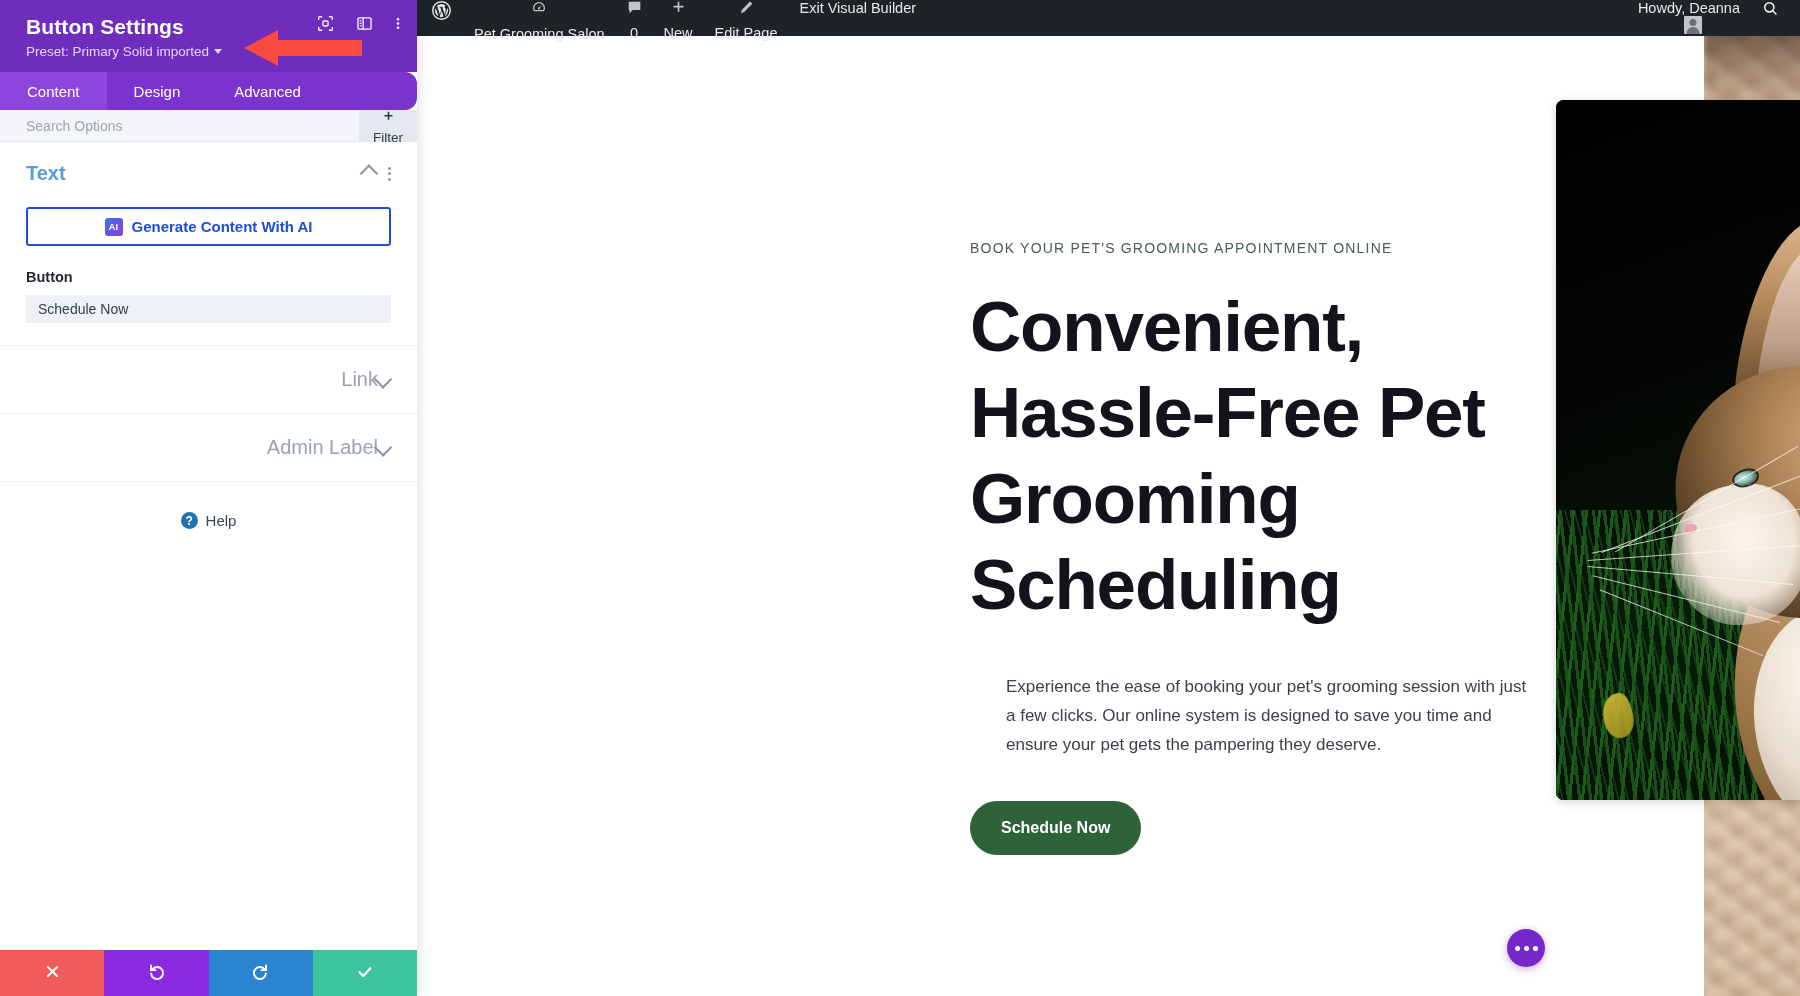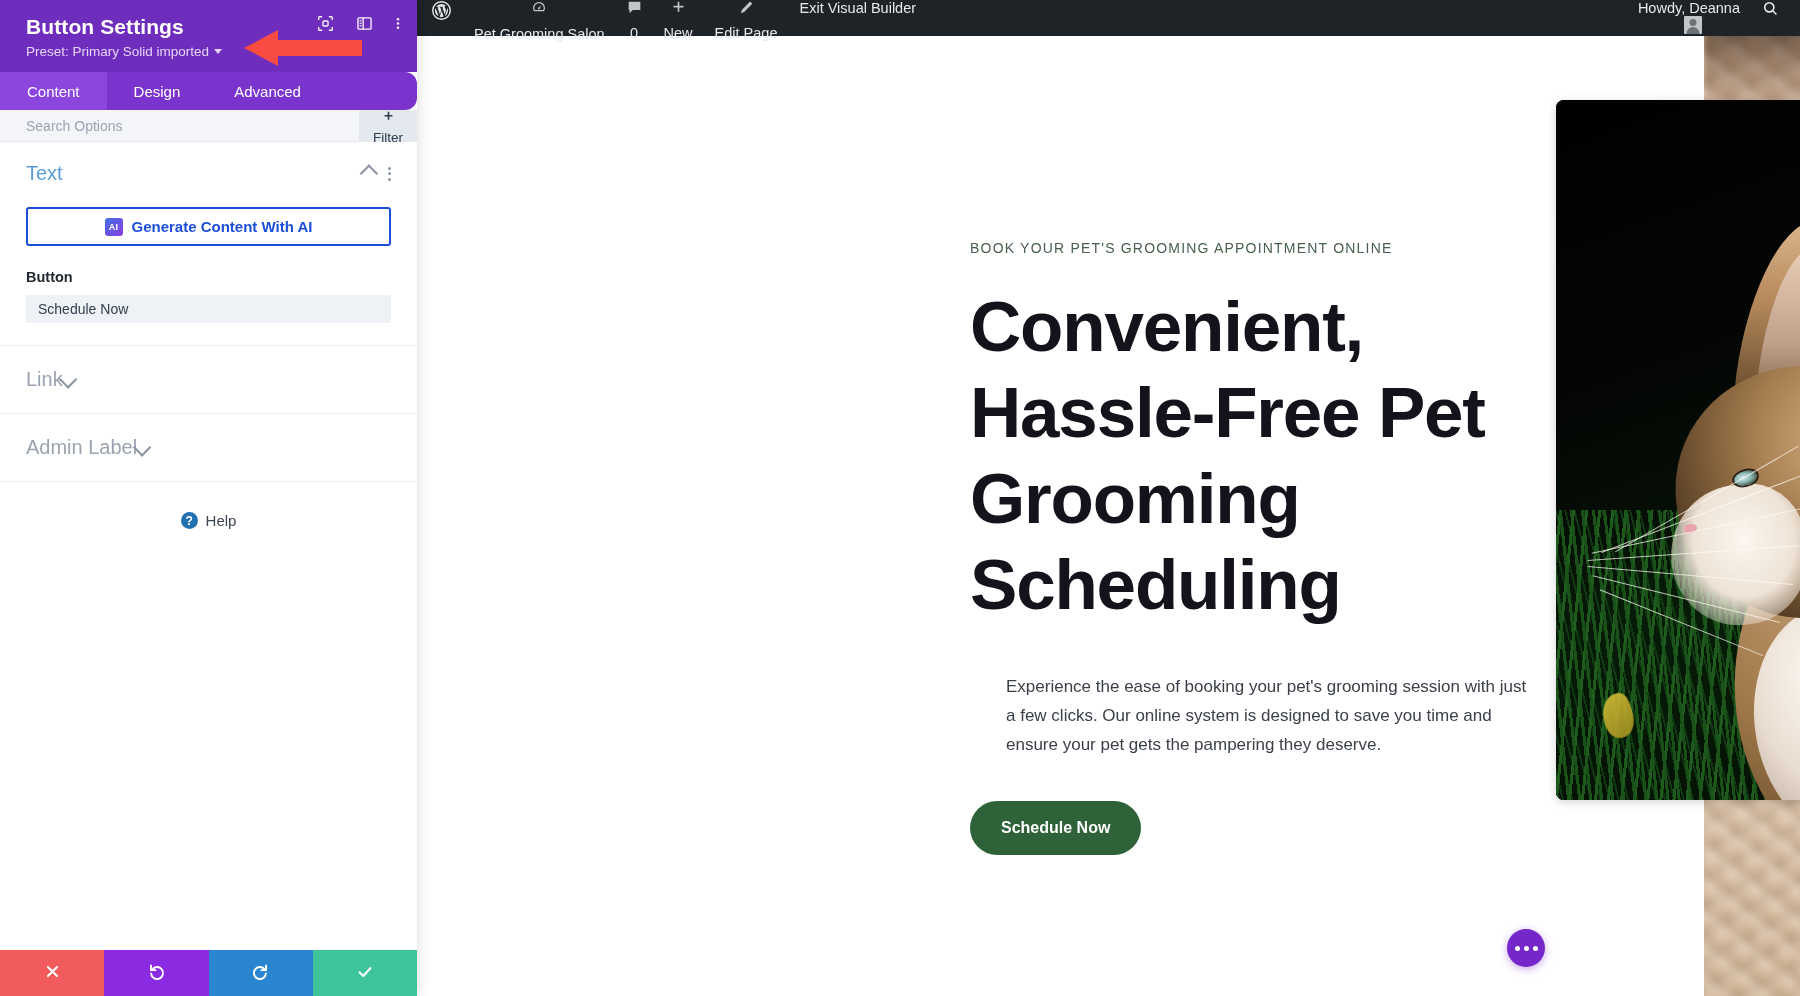--- a/index.html
+++ b/index.html
@@ -250,21 +250,21 @@
     background: #e4e9f0; color: #2b3a4a; font-size: 13.5px;
     padding: 0 14px; cursor: pointer; border: none;
     font-family: "Liberation Sans", sans-serif;
     flex-direction: column;
   }
 
   .panel-body { flex: 1; overflow: auto; background: #fff; }
 
   .section-open { padding: 20px 26px 22px 26px; border-bottom: 1px solid #eceff3; }
   .section-head { display: flex; align-items: center; justify-content: space-between; }
-  .section-title-open { color: #5b9dd9; font-size: 20px; font-weight: 400; }
+  .section-title-open { color: #5b9dd9; font-size: 20px; font-weight: 700; }
   .sec-ctrls { display: flex; align-items: center; gap: 14px; }
   .chev { width: 13px; height: 13px; border-left: 2px solid #8a95a3; border-bottom: 2px solid #8a95a3; }
   .chev.up { transform: rotate(135deg) translate(-1px,-1px); }
   .chev.dn { transform: rotate(-45deg) translate(-1px,-1px); }
   .kebab { display: flex; flex-direction: column; gap: 2.5px; cursor: pointer; }
   .kebab b { width: 3px; height: 3px; border-radius: 50%; background: #8a95a3; display:block; }
 
   .ai-btn {
     margin-top: 22px; width: 100%; height: 39px;
     border: 2px solid #1d4ed8; border-radius: 3px; background: #fff;
@@ -282,21 +282,21 @@
   .field-label { margin-top: 23px; font-size: 14.5px; font-weight: 700; color: #1f2730; }
   .field-input {
     margin-top: 10px; width: 100%; height: 28px;
     background: #eef1f6; border: none; outline: none;
     padding: 0 12px; font-size: 14px; color: #33404f;
     font-family: "Liberation Sans", sans-serif;
   }
 
   .section-closed {
     padding: 22px 26px; border-bottom: 1px solid #eceff3;
-    display: flex; align-items: center; justify-content: flex-start; cursor: pointer;
+    display: flex; align-items: center; justify-content: flex-end; cursor: pointer;
   }
   .section-title-closed { color: #9aa3af; font-size: 20px; font-weight: 400; }
 
   .help-row {
     display: flex; align-items: center; justify-content: center; gap: 8px;
     padding: 30px 0 0 0; cursor: pointer;
   }
   .help-ic {
     width: 17px; height: 17px; border-radius: 50%; background: #2271b1;
     color: #fff; font-size: 12px; font-weight: 700;

